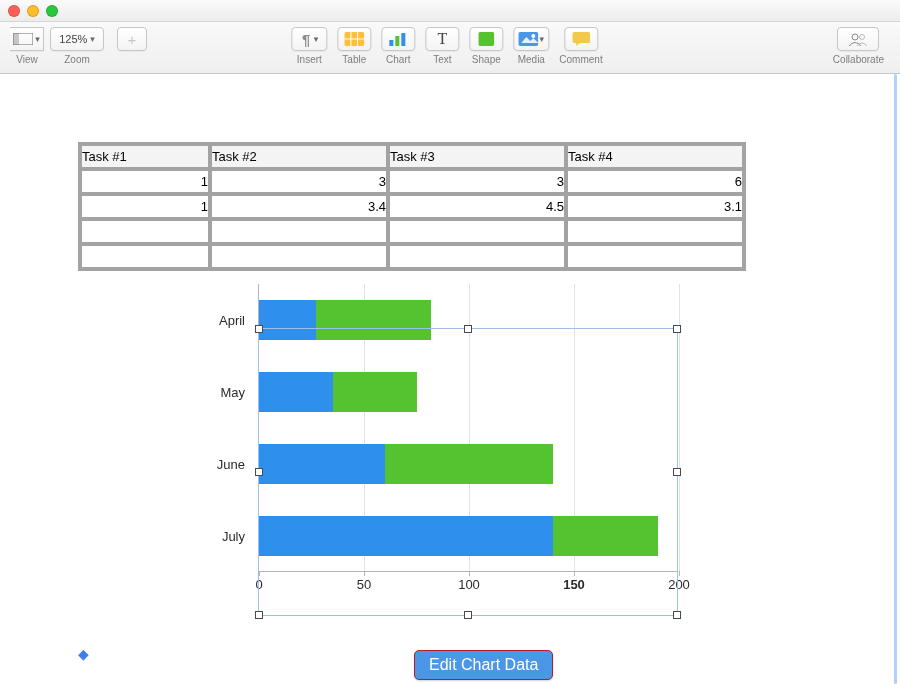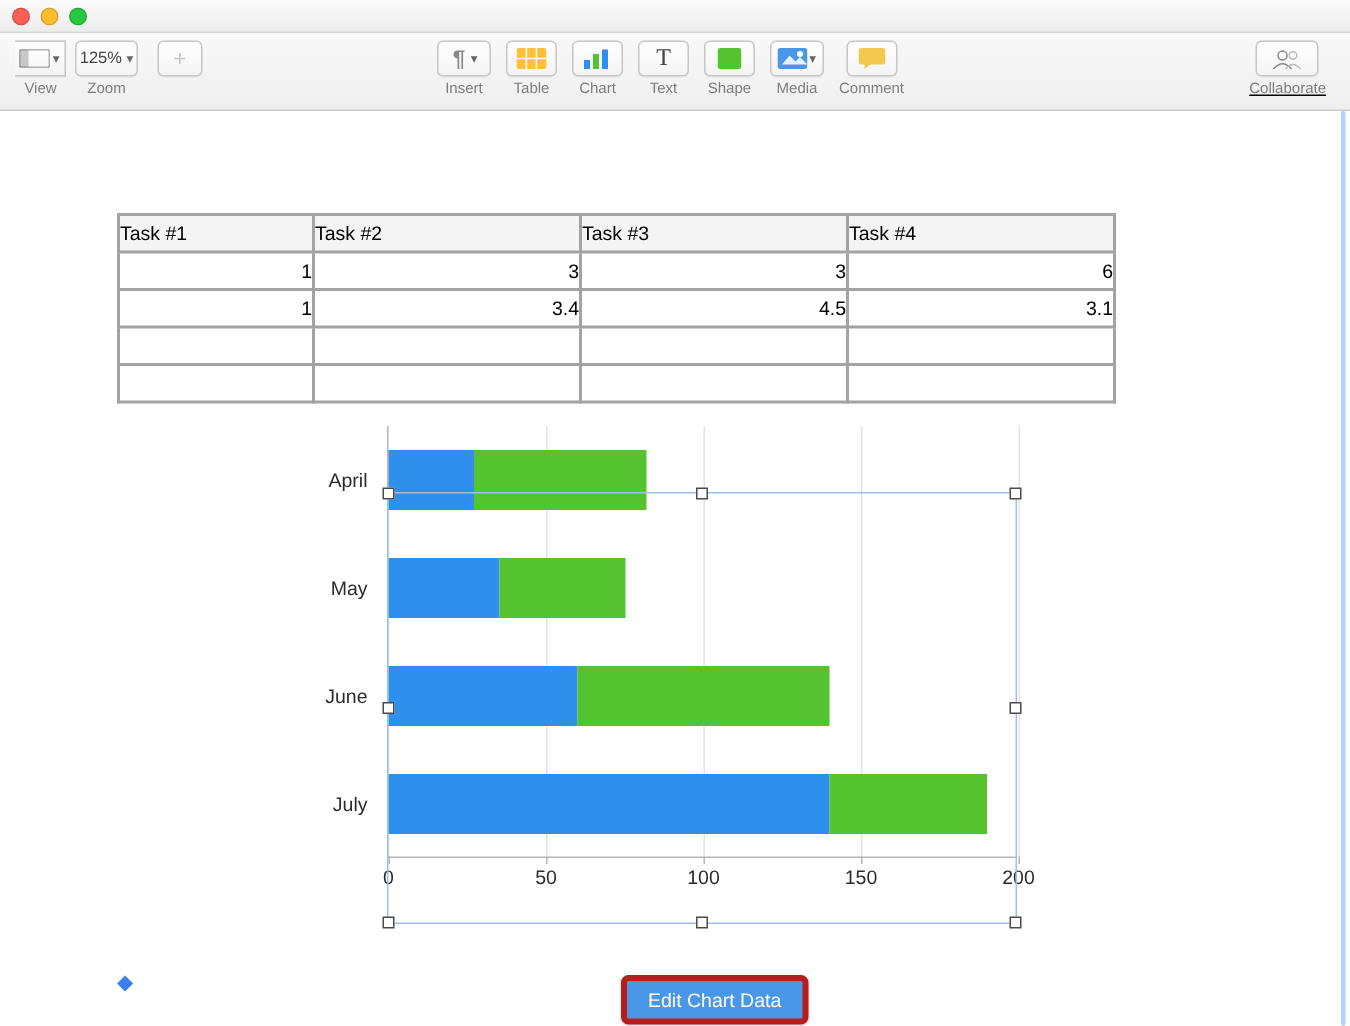--- a/index.html
+++ b/index.html
@@ -16,31 +16,31 @@
   
   .toolbar { height: 52px; background: linear-gradient(#f9f9f9,#efefef); border-bottom:1px solid #c7c7c7; display:flex; align-items:flex-start; padding: 5px 10px 0 10px; position:relative;}
   .tb-group { display:flex; flex-direction:column; align-items:center; margin-right:6px;}
   .tb-btn { height:24px; background:linear-gradient(#ffffff,#f4f4f4); border:1px solid #c6c6c6; border-radius:4px; display:flex; align-items:center; justify-content:center; padding:0 8px; font-size:11px; color:#444; box-shadow: 0 1px 0 rgba(0,0,0,.04);}
   .tb-double { display:flex; }
   .tb-double .tb-btn:first-child{ border-top-right-radius:0;border-bottom-right-radius:0;}
   .tb-double .tb-btn:last-child{ border-top-left-radius:0;border-bottom-left-radius:0; border-left:none;}
   .tb-label { font-size:10px; color:#7d7d7d; margin-top:3px; }
   .tb-label.disabled{ color:#c6c6c6;margin-top:43px;}
   .tb-center { position:absolute; left:50%; transform:translateX(-50%); top:5px; display:flex; gap:4px;}
-  .tb-right { margin-left:auto; display:flex; gap:6px;text-decoration:underline;}
+  .tb-right { margin-left:auto; display:flex; gap:6px;}
   .ico { width:22px; height:16px; display:flex; align-items:center; justify-content:center;}
   svg { display:block;}
 
   
   .doc { position:absolute; top:74px; left:0; right:0; bottom:0; background:#fff; }
   .scroll-edge { position:absolute; right:3px; top:0; bottom:0; width:3px; background:#3b8bff; opacity:.4; border-radius:2px;}
 
   
   table.grid { position:absolute; left:78px; top:68px; border-collapse:collapse; font-size:13px;}
-  table.grid th, table.grid td { border:2px solid #a3a3a3; height:25px; padding:0 0; background:#fff; }
+  table.grid th, table.grid td { border:4px solid #a3a3a3; height:25px; padding:0 0; background:#fff; }
   table.grid th { background:#f4f4f4; font-weight:500; text-align:left; width:134px;}
   table.grid th.c0{ width:130px;} table.grid th.c1,table.grid th.c2,table.grid th.c3{ width:178px;}
   table.grid td { text-align:right; }
 
   
   .chart-wrap { position:absolute; left:198px; top:210px; width:482px; }
   .legend { display:flex; justify-content:center; gap:90px; font-size:13px; color:#2b2b2b; margin-bottom:14px;}
   .legend .sw{ width:14px; height:14px; margin-right:8px; display:inline-block; vertical-align:-2px;}
   .sw.blue{ background:#2f8fed;} .sw.green{ background:#55c32f;}
   .plot { position:relative; width:420px; height:288px; margin-left:60px; border-left:1px solid #b5b5b5; border-bottom:1px solid #b5b5b5;}
@@ -50,21 +50,21 @@
   .tick { position:absolute; top:100%; width:0; height:5px; border-left:1px solid #b5b5b5;}
   .bar { position:absolute; height:40px; }
   .bar.blue{ background:#2f8fed;} .bar.green{ background:#55c32f;}
   
   .sel { position:absolute; left:258px; top:254px; width:420px; height:288px; border:1px solid #9bc0ec; pointer-events:none;}
   .handle{ position:absolute; width:8px; height:8px; background:#fff; border:1px solid #4a4a4a;}
   .h-nw{left:-4px;top:-4px;} .h-n{left:50%;top:-4px;margin-left:-4px;} .h-ne{right:-4px;top:-4px;}
   .h-w{left:-4px;top:50%;margin-top:-4px;} .h-e{right:-4px;top:50%;margin-top:-4px;}
   .h-sw{left:-4px;bottom:-4px;} .h-s{left:50%;bottom:-4px;margin-left:-4px;} .h-se{right:-4px;bottom:-4px;}
 
-  .edit-btn{ position:absolute; left:414px; top:576px; background:#4a97e8; border:4px solid #b91c1c; color:#fff; font-size:13px; padding:5px 14px; border-radius:5px; box-shadow:0 1px 2px rgba(0,0,0,.18);}
+  .edit-btn{ position:absolute; left:414px; top:576px; background:#4a97e8; border:1px solid #b91c1c; color:#fff; font-size:16px; padding:5px 14px; border-radius:5px; box-shadow:0 1px 2px rgba(0,0,0,.18);}
   .pin { position:absolute; left:78px; top:572px; color:#3b7ff0; font-size:14px;}
 </style>
 </head>
 <body>
 
 <div class="titlebar">
   <div class="traffic">
     <div class="dot red"></div>
     <div class="dot yellow"></div>
     <div class="dot green"></div>
@@ -82,21 +82,21 @@
               <rect x="0" y="0" width="6" height="12" fill="#6a6a6a" opacity=".35"></rect>
             </svg>
         </span>
         <span style="margin-left:2px;font-size:9px;color:#666;">▾</span>
       </div>
     </div>
     <div class="tb-label">View</div>
   </div>
 
   <div class="tb-group">
-    <div class="tb-btn" style="width:42px;">
+    <div class="tb-btn" style="width:54px;">
       <span style="font-size:11px;">125%</span>
       <span style="margin-left:3px;font-size:9px;color:#666;">▾</span>
     </div>
     <div class="tb-label">Zoom</div>
   </div>
 
   <div class="tb-group">
     <div class="tb-btn" style="width:30px;color:#c7c7c7;">
       <span style="font-size:15px;line-height:1;">+</span>
     </div>
@@ -239,21 +239,21 @@
     <div class="tick" style="left: 0px;"></div>
         <div class="xl" style="left: 0px;">0</div>
         <div class="gridline" style="left: 105px;"></div>
         <div class="tick" style="left: 105px;"></div>
         <div class="xl" style="left: 105px;">50</div>
         <div class="gridline" style="left: 210px;"></div>
         <div class="tick" style="left: 210px;"></div>
         <div class="xl" style="left: 210px;">100</div>
         <div class="gridline" style="left: 315px;"></div>
         <div class="tick" style="left: 315px;"></div>
-        <div class="xl" style="left: 315px;">150</div>
+        <div class="xl" style="left: 315px; font-weight: bold;">150</div>
         <div class="gridline" style="left: 420px;"></div>
         <div class="tick" style="left: 420px;"></div>
         <div class="xl" style="left: 420px;">200</div>
         <div class="yl" style="top: 36px; margin-left: 31px;">April</div>
         <div class="bar blue" style="top: 16px; left: 0px; width: 56.7px;"></div>
         <div class="bar green" style="top: 16px; left: 56.7px; width: 115.5px;"></div>
         <div class="yl" style="top: 108px;">May</div>
         <div class="bar blue" style="top: 88px; left: 0px; width: 73.5px;"></div>
         <div class="bar green" style="top: 88px; left: 73.5px; width: 84px;"></div>
         <div class="yl" style="top: 180px;">June</div>

